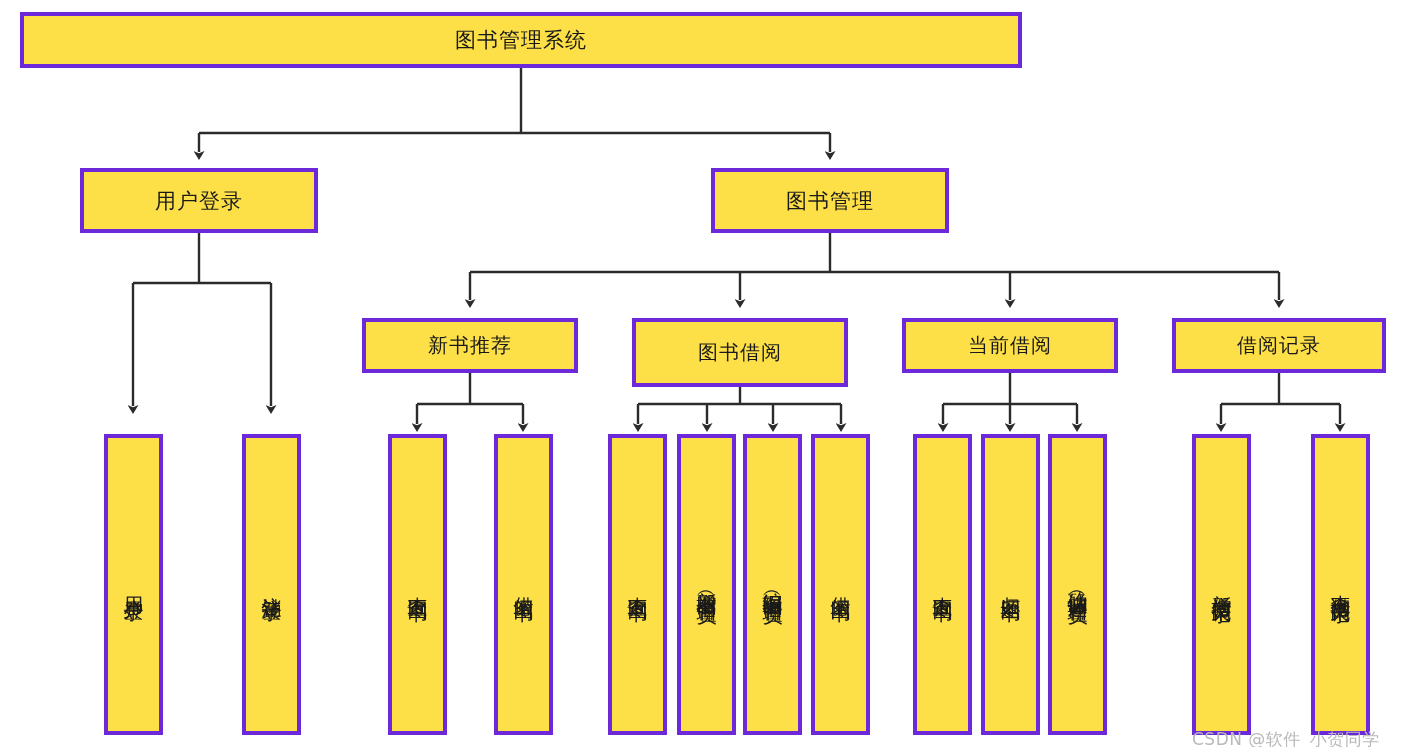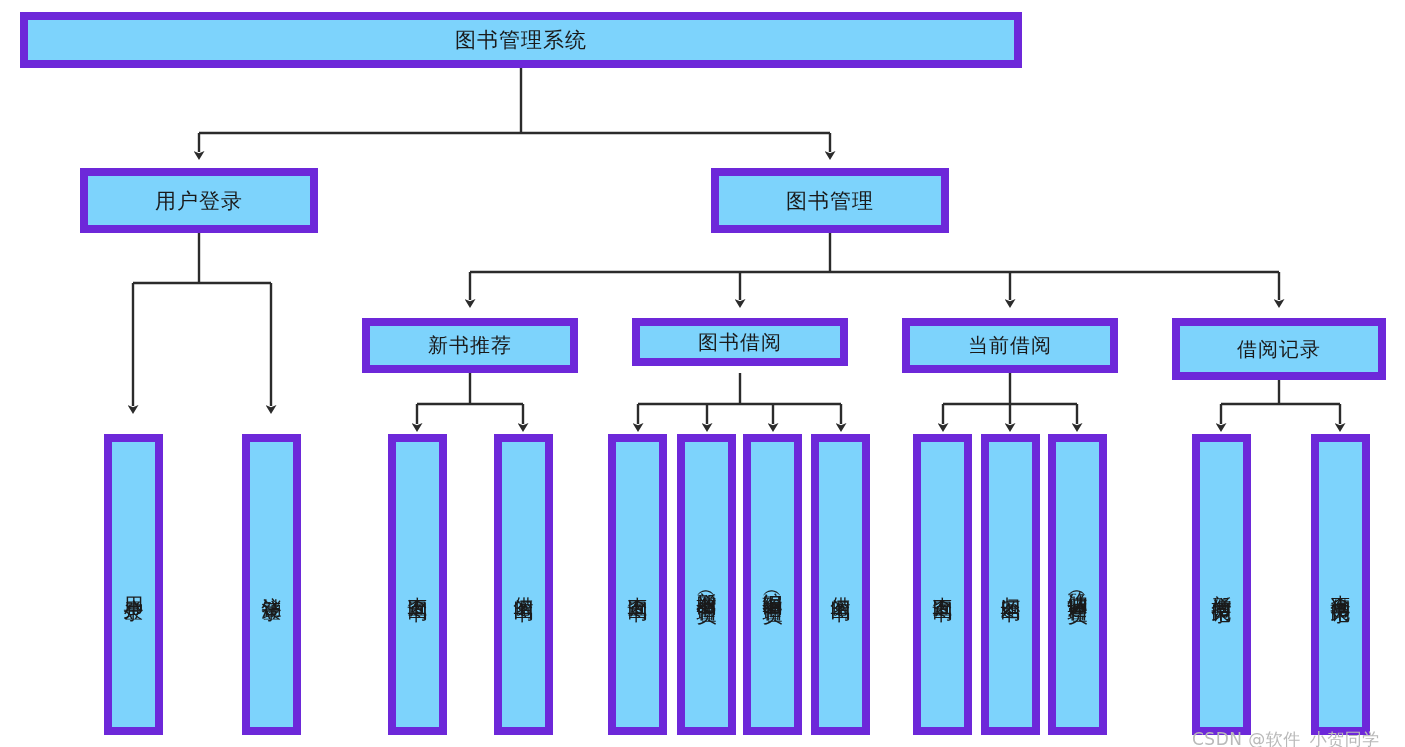--- a/index.html
+++ b/index.html
@@ -22,22 +22,22 @@
     position: absolute;
     left: 0;
     top: 0;
     width: 1405px;
     height: 747px;
     pointer-events: none;
   }
   .node {
     position: absolute;
     box-sizing: border-box;
-    background: #7dd3fc;
-    border: 8px solid #6d28d9;
+    background: #fde047;
+    border: 4px solid #6d28d9;
     display: flex;
     align-items: center;
     justify-content: center;
     text-align: center;
     color: #1a1a1a;
     z-index: 2;
   }
   .node.root {
     font-size: 21px;
   }
@@ -140,27 +140,27 @@
   <div class="node lvl2" style="left:80px; top:168px; width:238px; height:65px;">
     <span class="hlabel">用户登录</span>
   </div>
   <div class="node lvl2" style="left:711px; top:168px; width:238px; height:65px;">
     <span class="hlabel">图书管理</span>
   </div>
 
   <div class="node lvl3" style="left:362px; top:318px; width:216px; height:55px;">
     <span class="hlabel">新书推荐</span>
   </div>
-  <div class="node lvl3" style="left:632px; top:318px; width:216px; height:48px;font-family:Liberation Mono, monospace;">
+  <div class="node lvl3" style="left:632px; top:318px; width:216px; height:69px;font-family:Liberation Mono, monospace;">
     <span class="hlabel">图书借阅</span>
   </div>
   <div class="node lvl3" style="left:902px; top:318px; width:216px; height:55px;">
     <span class="hlabel">当前借阅</span>
   </div>
-  <div class="node lvl3" style="left:1172px; top:318px; width:214px; height:62px;">
+  <div class="node lvl3" style="left:1172px; top:318px; width:214px; height:55px;">
     <span class="hlabel">借阅记录</span>
   </div>
 
   <div class="node leaf" style="left:104px; top:434px; width:59px; height:301px;">
     <span class="vlabel">用户登录</span>
   </div>
   <div class="node leaf" style="left:242px; top:434px; width:59px; height:301px;">
     <span class="vlabel">注销登录</span>
   </div>
 

